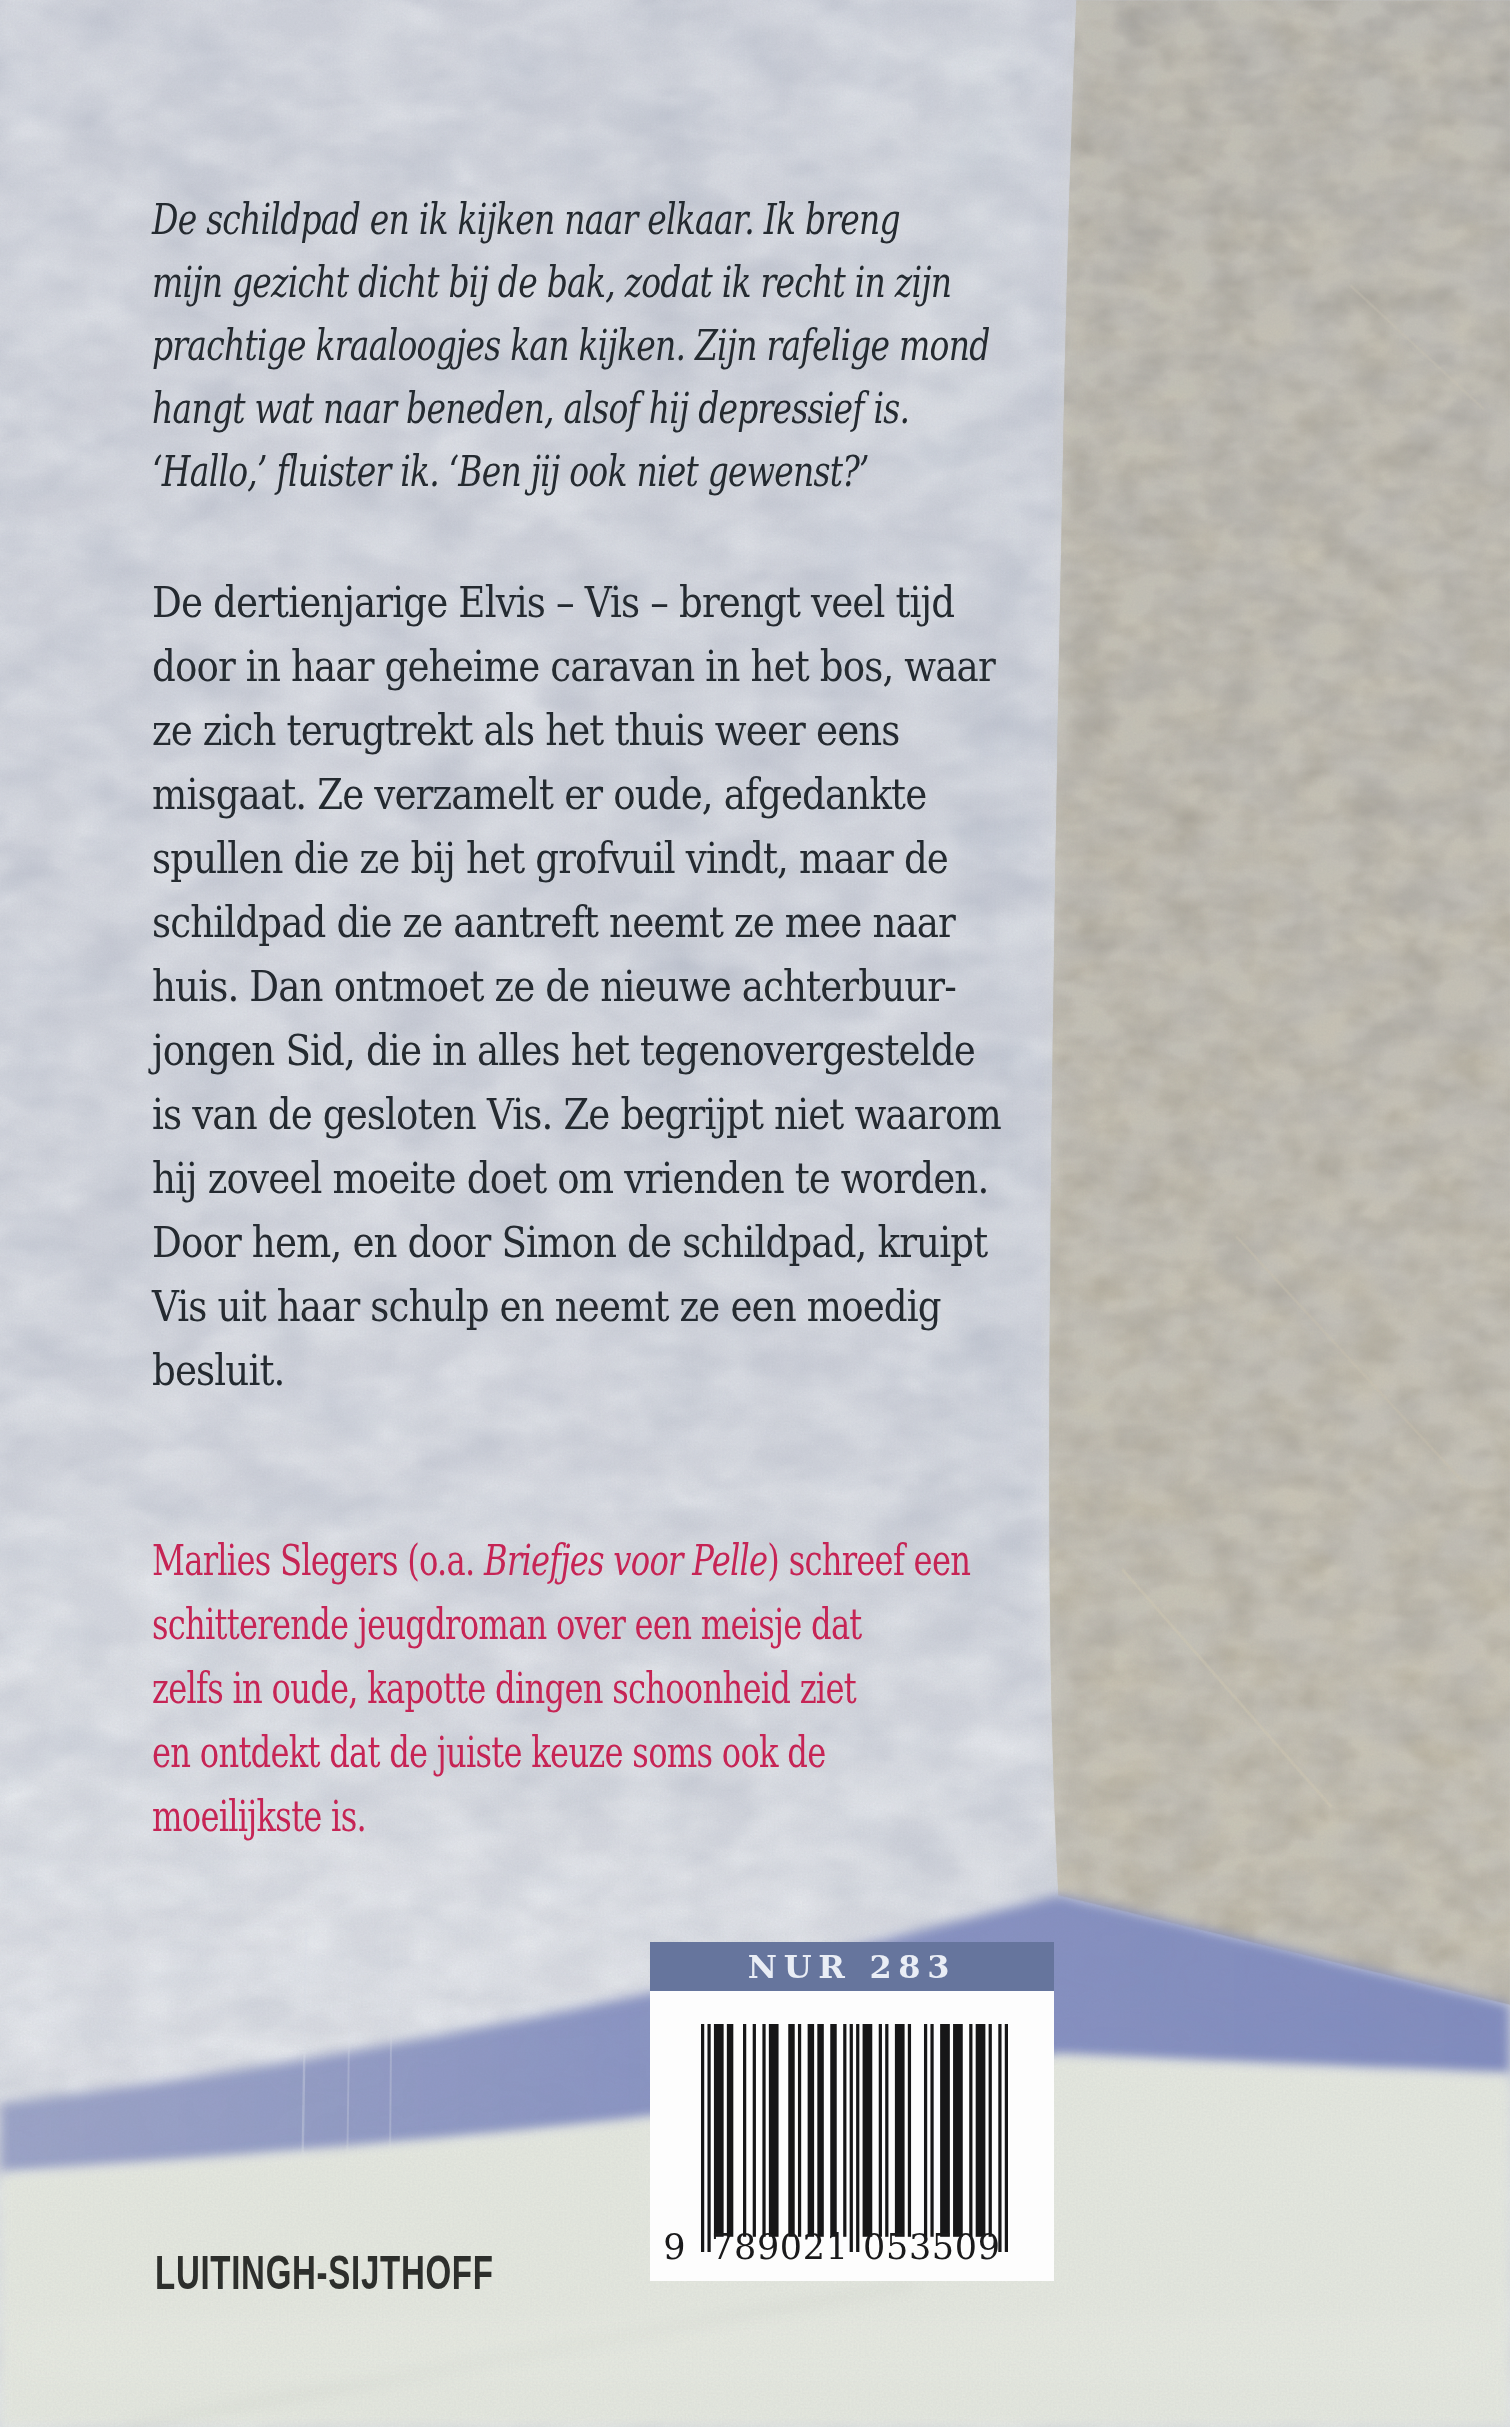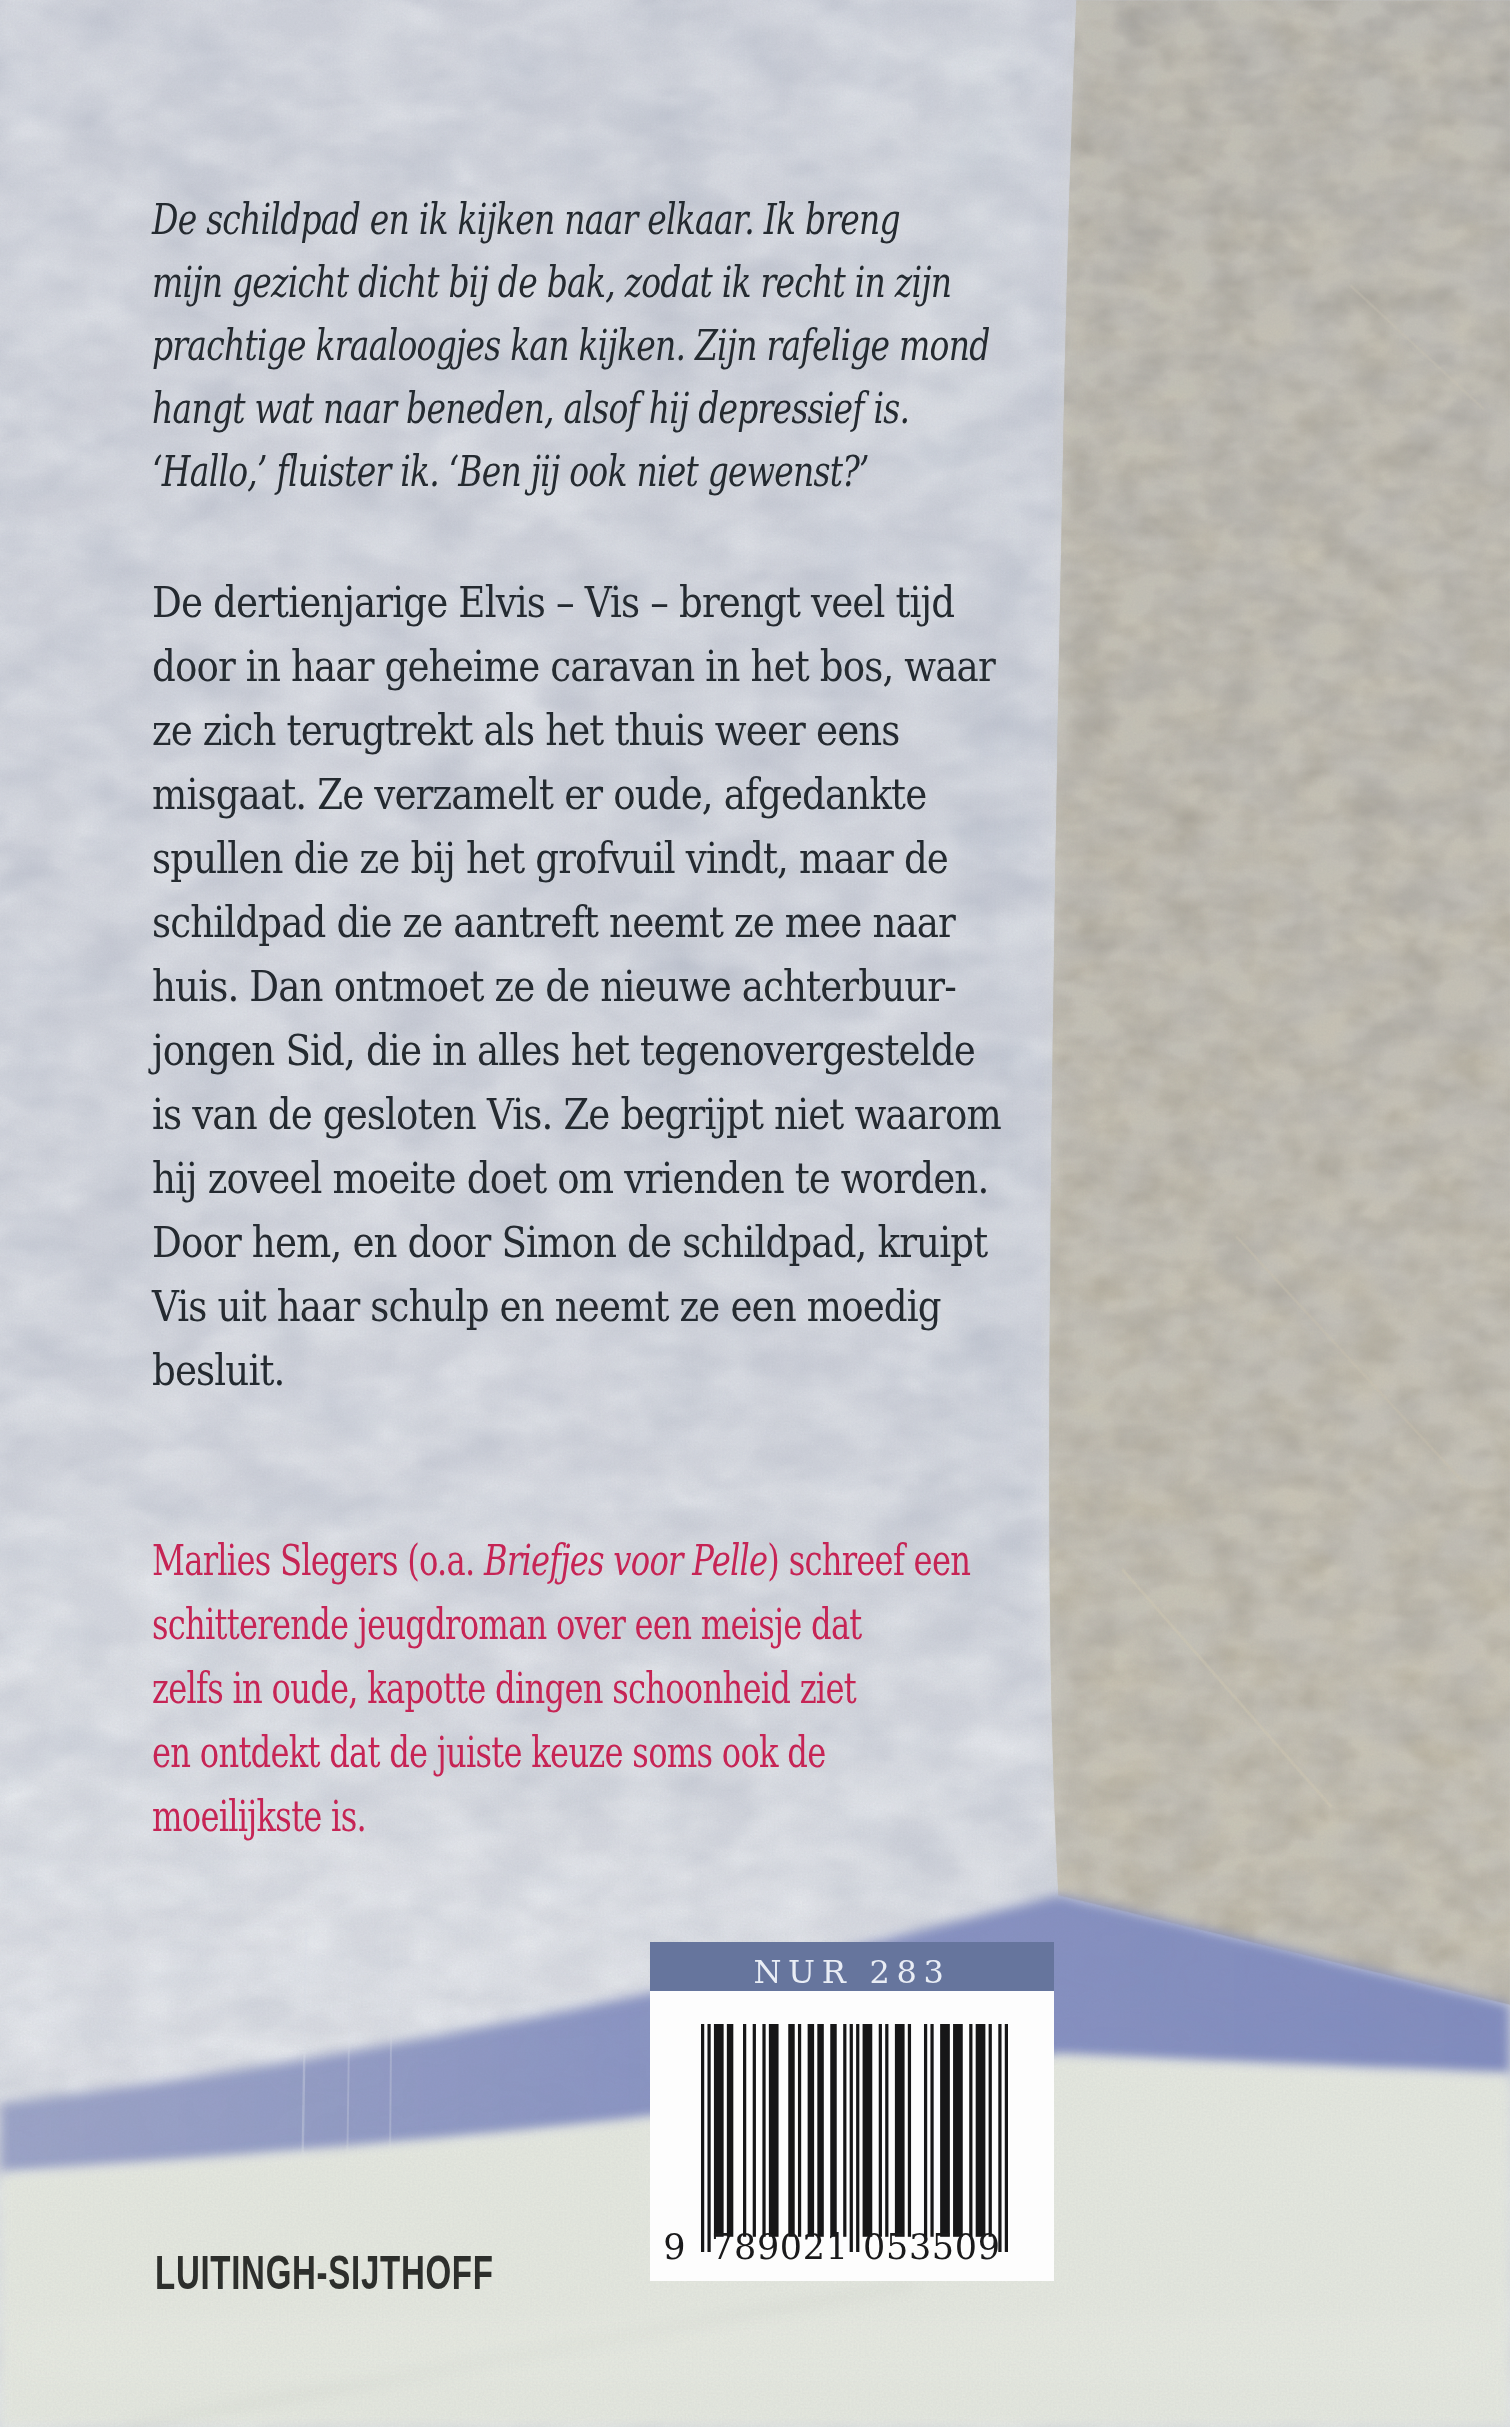--- a/index.html
+++ b/index.html
@@ -12,22 +12,22 @@
         letter-spacing:-1px;}
   .quote{top:188px;font-style:italic;}
   .quote .line{line-height:63px;height:63px;}
   .synopsis{top:570px;}
   .author{top:1528px;color:#c62455;}
   .author .it{font-style:italic;}
 
   .barcode-panel{position:absolute;left:650px;top:1942px;width:404px;height:339px;
                  background:#fdfdfd;}
   .nur-bar{position:absolute;left:0;top:0;width:404px;height:49px;background:#66759d;
-           display:flex;align-items:flex-end;justify-content:center;
-           font-size:32px;letter-spacing:6.7px;color:#e9edf5;}
+           display:flex;align-items:center;justify-content:center;
+           font-size:32px;letter-spacing:6.7px;color:#e9edf5;font-weight:bold;}
   .bars-svg{position:absolute;left:51px;top:82px;width:307px;height:228px;overflow:visible;}
   .first-digit{position:absolute;left:13.3px;top:285px;font-size:35px;color:#1a1a1b;}
   .digit-group{position:absolute;top:285px;width:137px;display:flex;
                justify-content:space-between;font-size:35px;color:#1a1a1b;}
   .dg1{left:61px;} .dg2{left:213px;}
 
   .publisher{position:absolute;left:155px;top:2247px;
              font-family:"Liberation Sans",sans-serif;font-weight:bold;
              font-size:48px;letter-spacing:1px;color:#2d2f2c;}
   .publisher .line{font-size:48px;line-height:51px;height:51px;letter-spacing:1px;}

